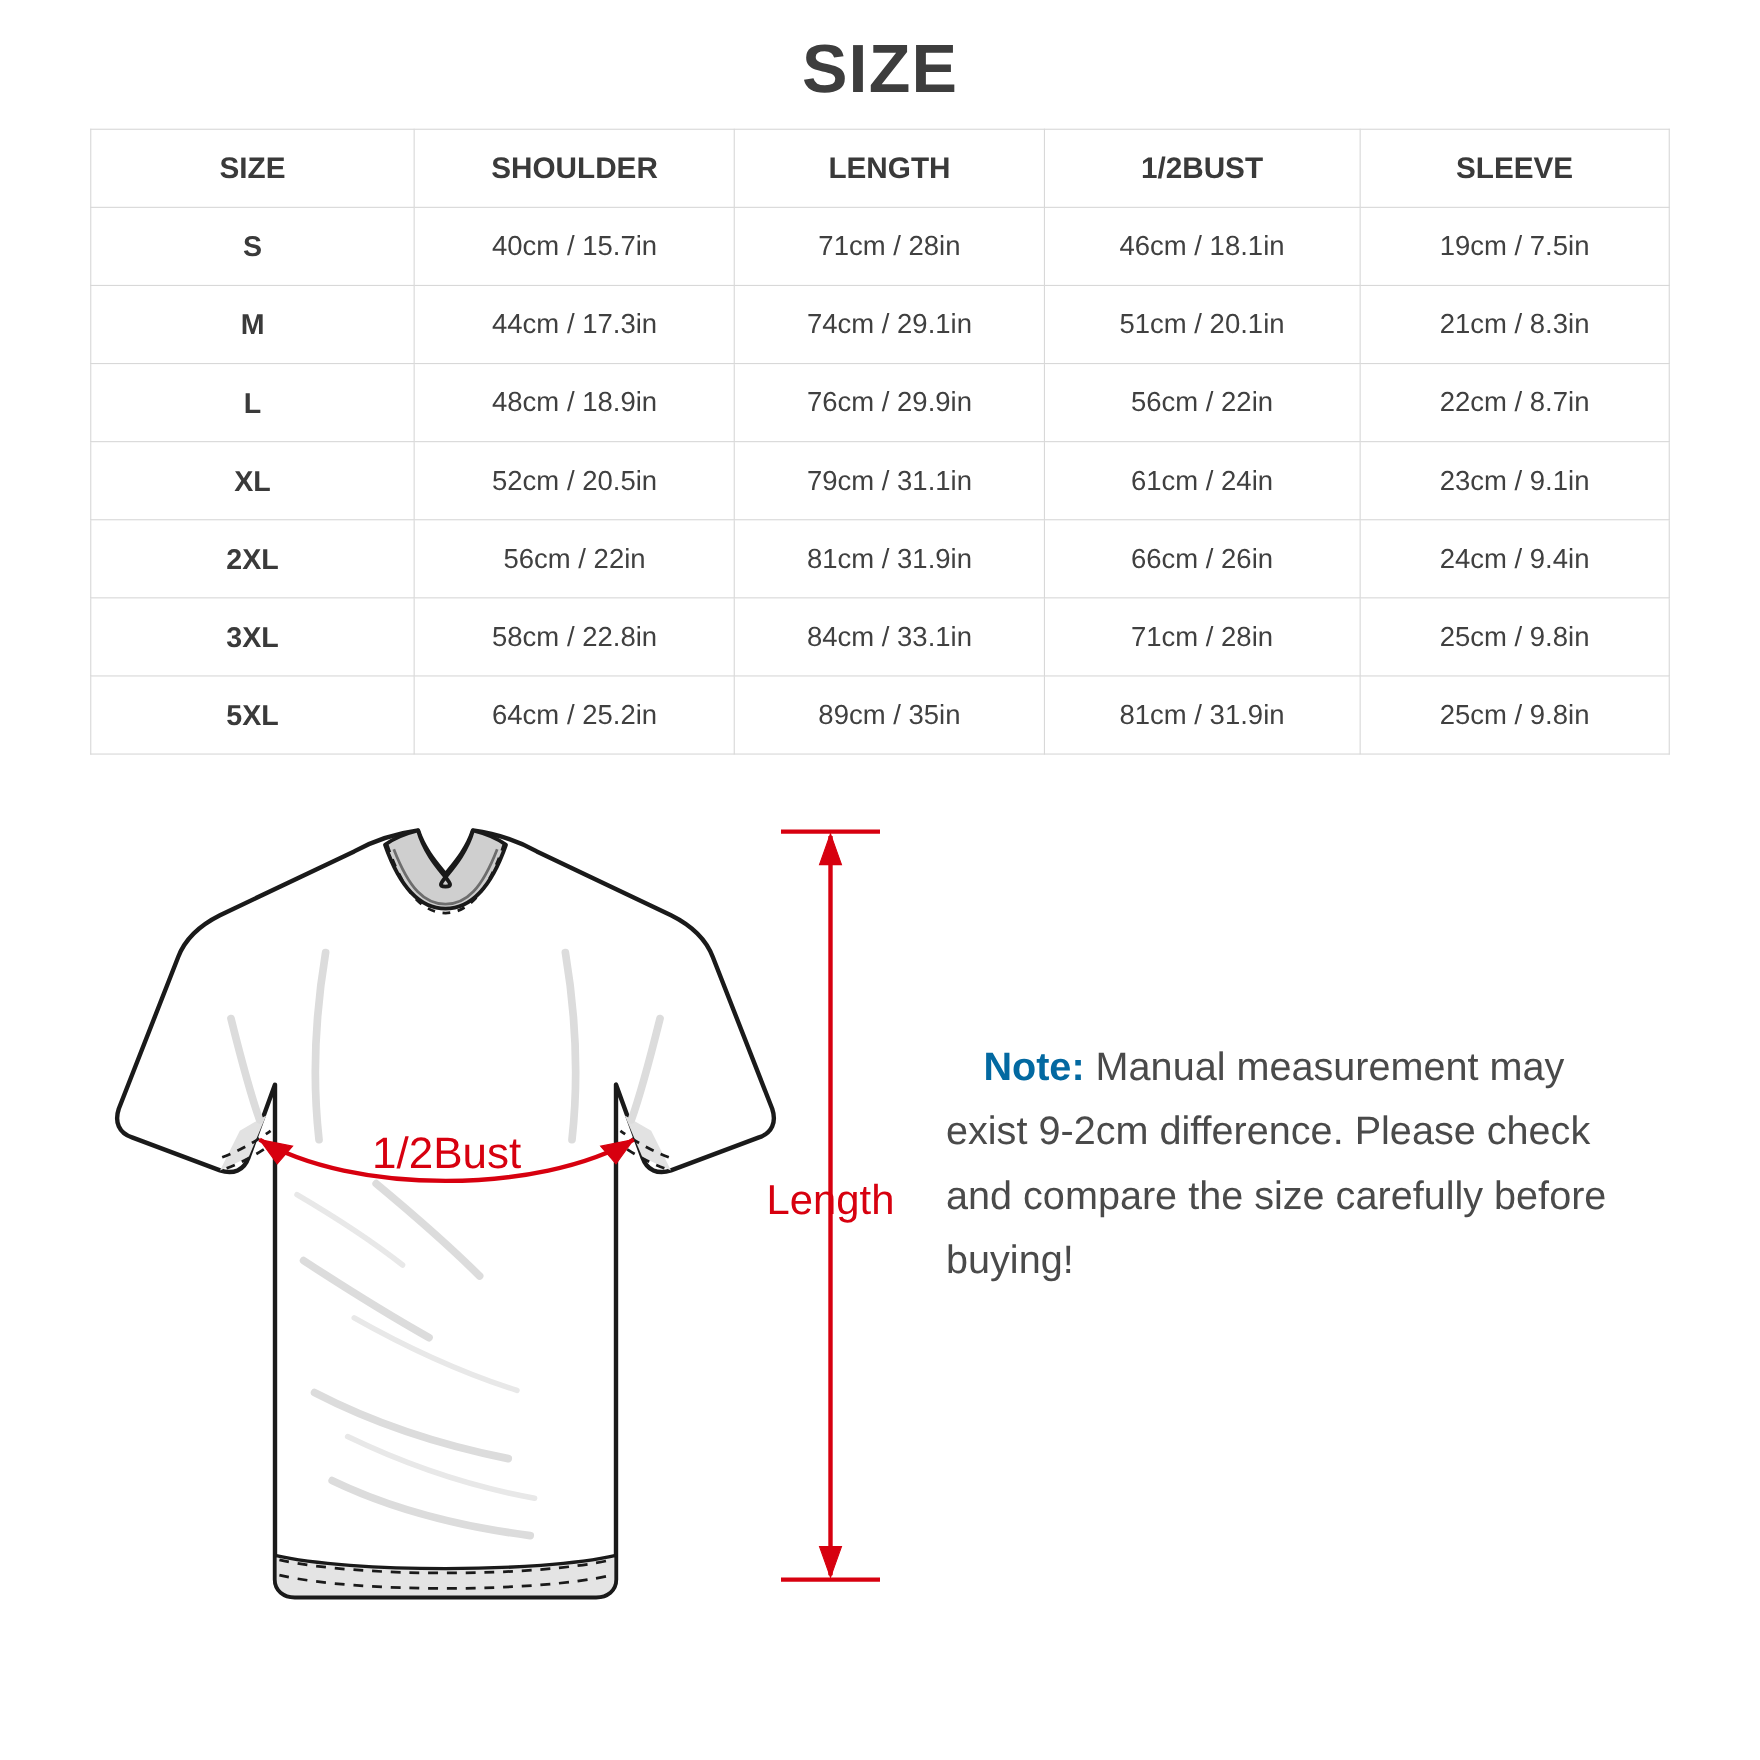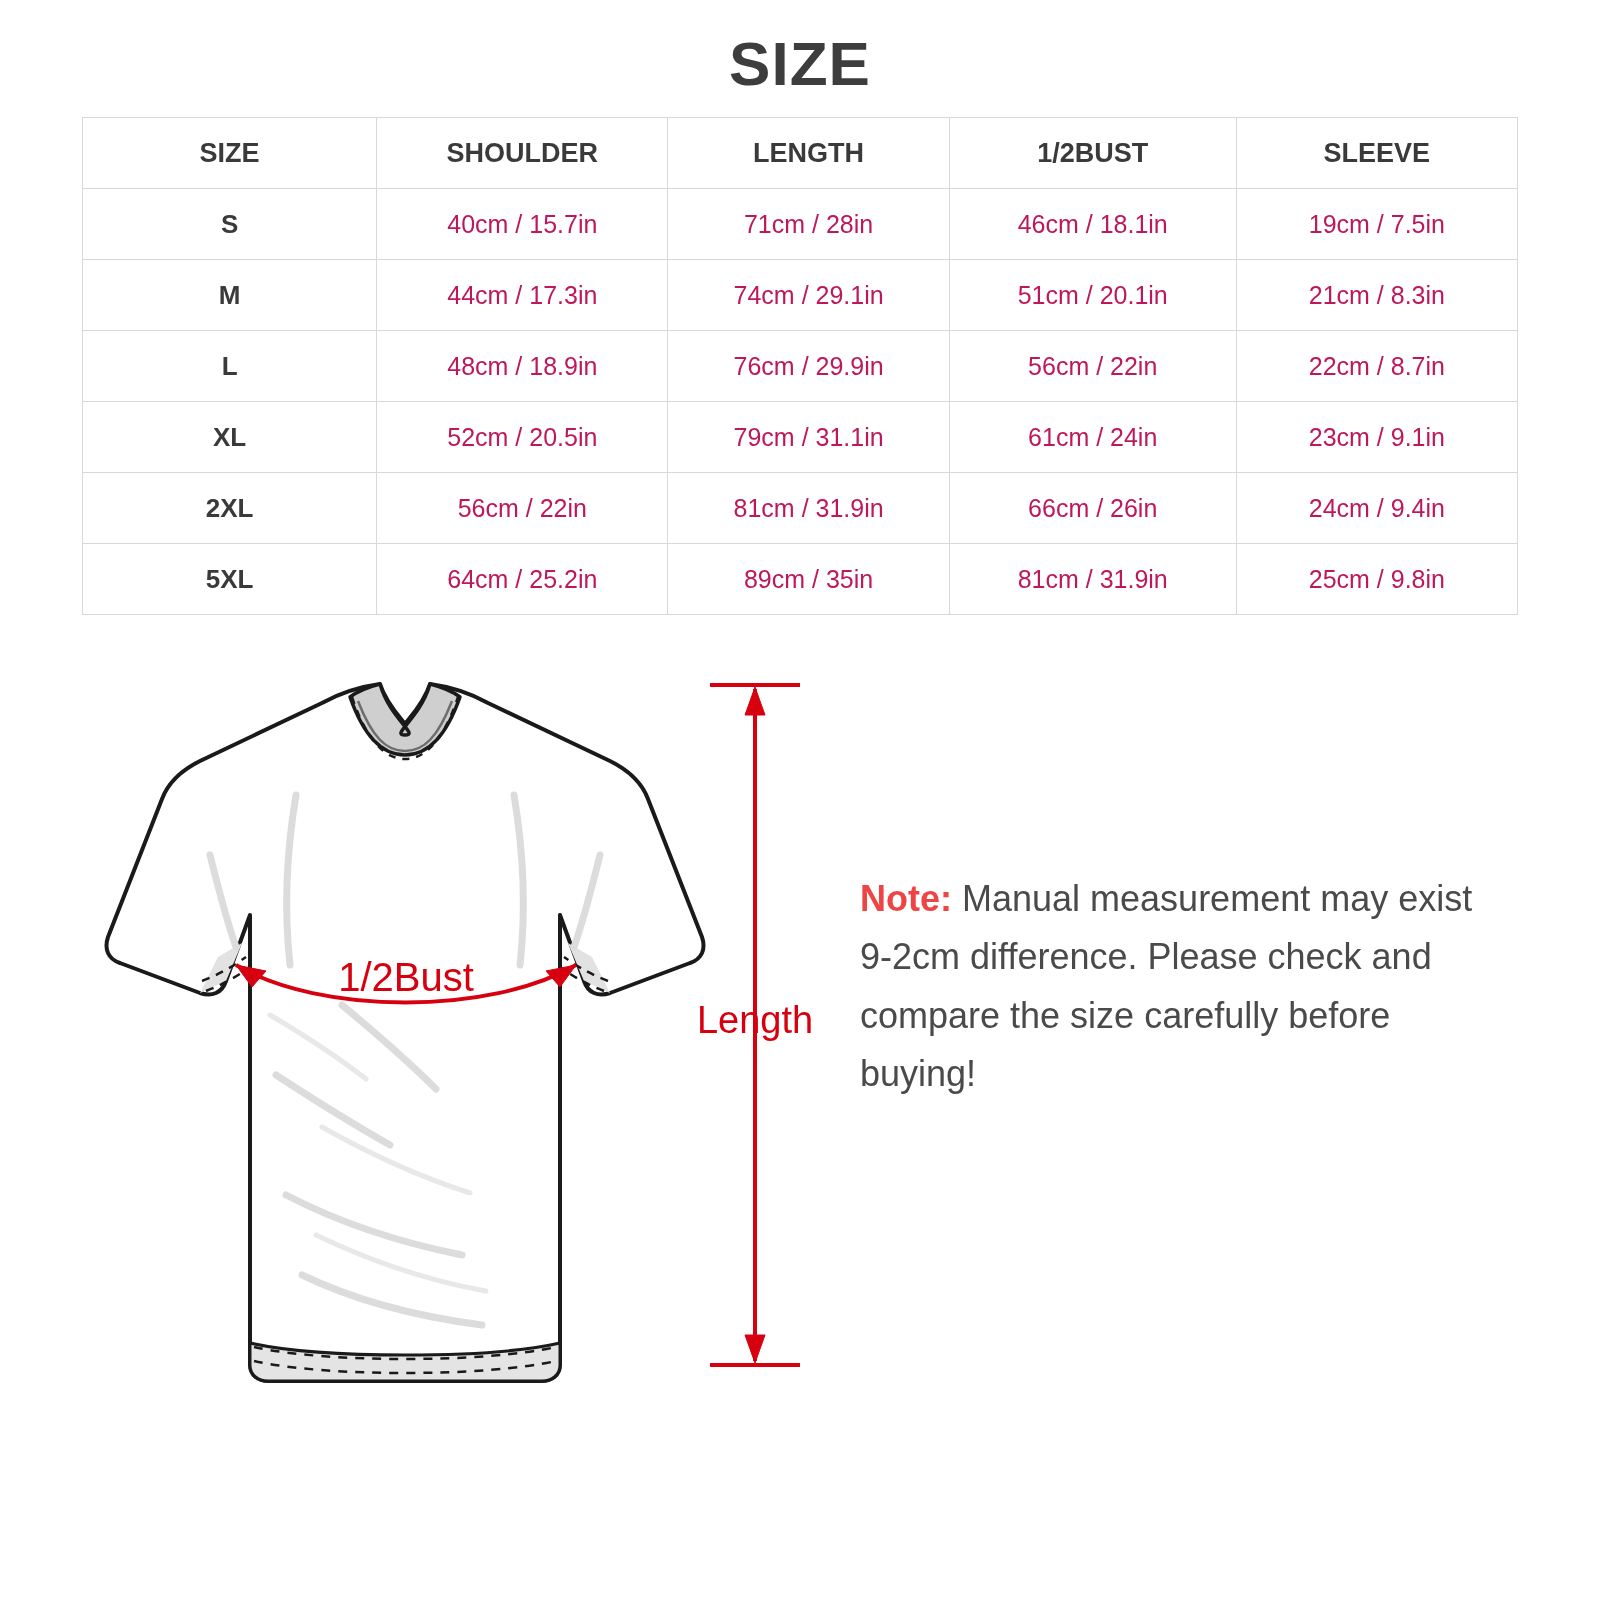--- a/index.html
+++ b/index.html
@@ -48,21 +48,21 @@
     font-weight: bold;
     color: #3a3a3a;
   }
   table.size-table td.size-cell {
     font-size: 26px;
     font-weight: bold;
     color: #3a3a3a;
   }
   table.size-table td.val-cell {
     font-size: 25px;
-    color: #be185d;
+    color: #404040;
   }
   col.c0 { width: 20.5%; }
   col.c1 { width: 20.3%; }
   col.c2 { width: 19.6%; }
   col.c3 { width: 20.0%; }
   col.c4 { width: 19.6%; }
 
   
   .diagram-area {
     position: relative;
@@ -91,21 +91,22 @@
     position: absolute;
     left: 860px;
     top: 195px;
     width: 640px;
     font-size: 36px;
     line-height: 1.62;
     color: #4a4a4a;
   }
   .note-box .note-label {
     font-weight: bold;
-    color: #ef4444;
+    color: #0369a1;
+    margin-left: 34px;
   }
 </style>
 </head>
 <body>
 
 <div class="title">SIZE</div>
 
 <div class="table-wrap">
   <table class="size-table">
     <colgroup>
@@ -152,20 +153,27 @@
         <td class="val-cell">79cm / 31.1in</td>
         <td class="val-cell">61cm / 24in</td>
         <td class="val-cell">23cm / 9.1in</td>
       </tr>
       <tr>
         <td class="size-cell">2XL</td>
         <td class="val-cell">56cm / 22in</td>
         <td class="val-cell">81cm / 31.9in</td>
         <td class="val-cell">66cm / 26in</td>
         <td class="val-cell">24cm / 9.4in</td>
+      </tr>
+      <tr>
+        <td class="size-cell">3XL</td>
+        <td class="val-cell">58cm / 22.8in</td>
+        <td class="val-cell">84cm / 33.1in</td>
+        <td class="val-cell">71cm / 28in</td>
+        <td class="val-cell">25cm / 9.8in</td>
       </tr>
       <tr>
         <td class="size-cell">5XL</td>
         <td class="val-cell">64cm / 25.2in</td>
         <td class="val-cell">89cm / 35in</td>
         <td class="val-cell">81cm / 31.9in</td>
         <td class="val-cell">25cm / 9.8in</td>
       </tr>
     </tbody>
   </table>

